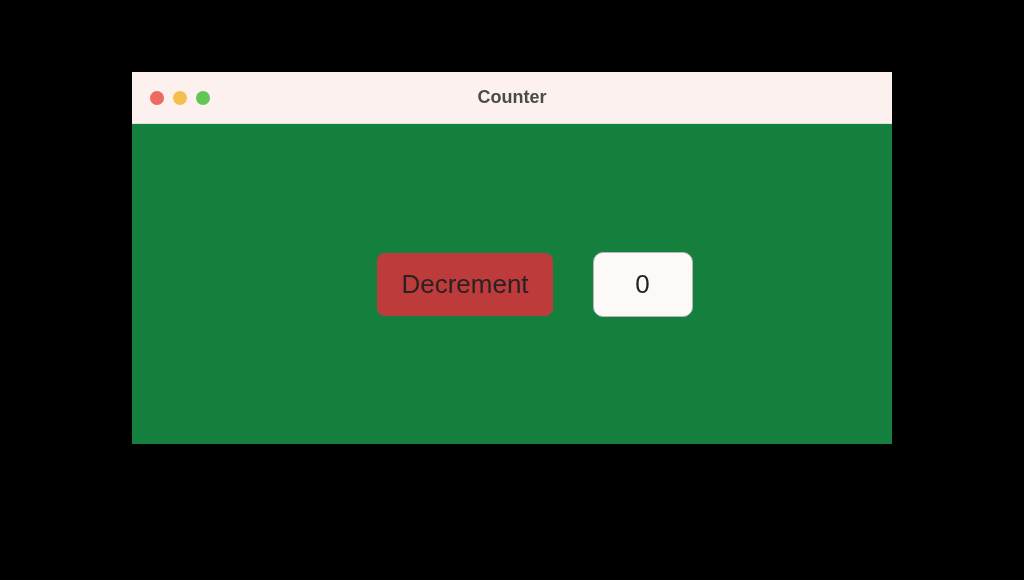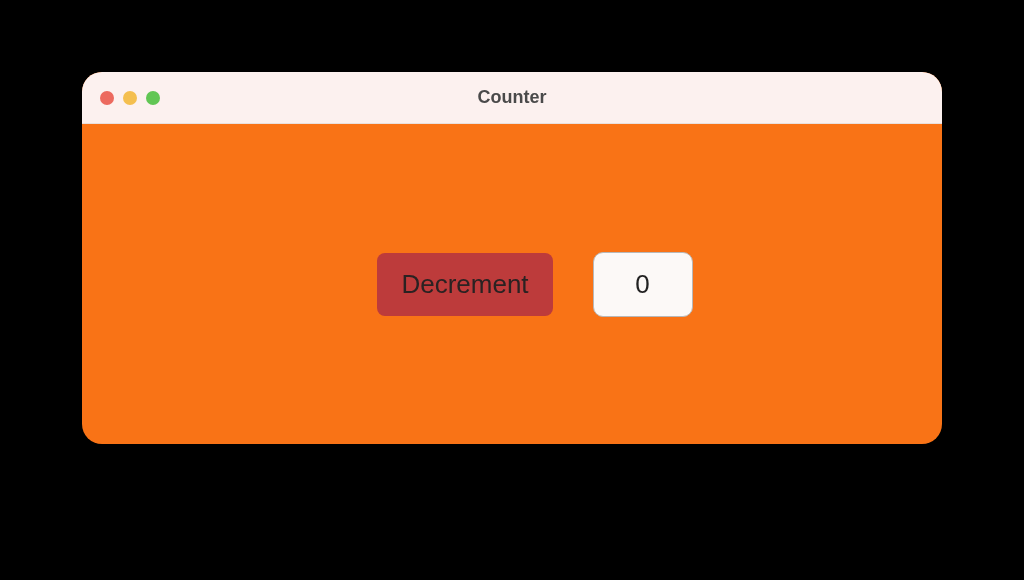--- a/index.html
+++ b/index.html
@@ -11,23 +11,23 @@
       background: #000;
       width: 1024px;
       height: 580px;
       font-family: -apple-system, BlinkMacSystemFont, "Segoe UI", Helvetica, Arial, sans-serif;
       display: flex;
       align-items: flex-start;
       justify-content: center;
       padding-top: 72px;
     }
     .window {
-      width: 860px;
-      background: #f97316;
-      border-radius: 20px;
+      width: 760px;
+      background: #15803d;
+      border-radius: 0;
       box-shadow: 0 20px 40px rgba(0,0,0,0.5);
       overflow: hidden;
     }
     .titlebar {
       height: 52px;
       background: #fcf1ef;
       border-bottom: 1px solid #e9e0dd;
       display: flex;
       align-items: center;
       position: relative;

